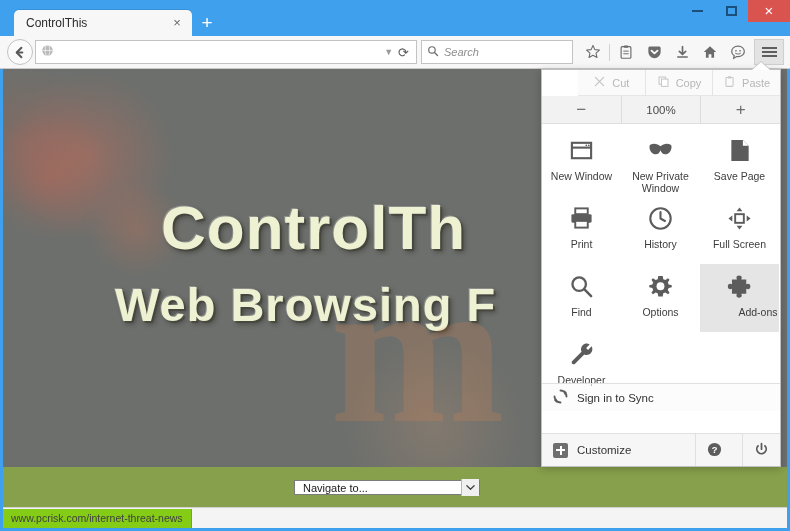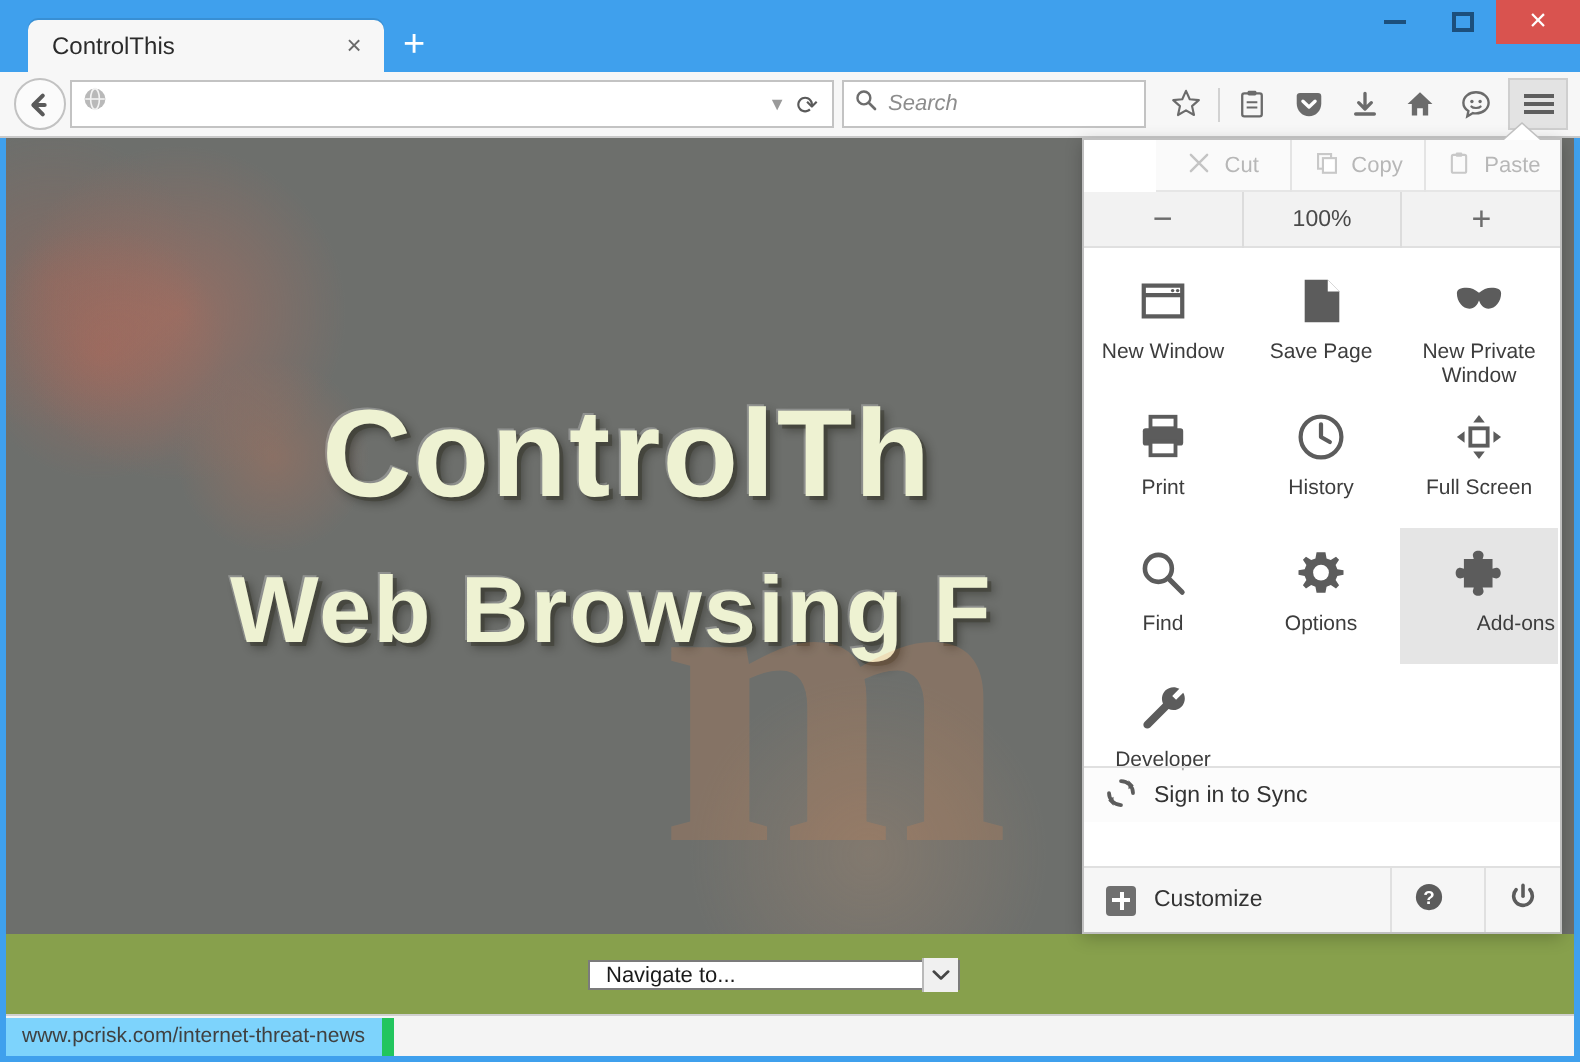--- a/index.html
+++ b/index.html
@@ -244,22 +244,22 @@
     position: absolute; left: 3px; bottom: 3px;
     width: 784px; height: 21px;
     background: #f4f4f4;
     border-top: 1px solid #d0d0d0;
     display: flex; align-items: center;
   }
   #statusbar .stext {
     font-size: 10.5px; color: #404040;
     padding: 0 8px;
     height: 19px; line-height: 19px;
-    background: #7dd3fc;
-    border-right: 6px solid #22c55e;
+    background: #84cc16;
+    border-right: 1px solid #22c55e;
   }
 
   
   #menupanel {
     position: absolute; left: 541px; top: 69px;
     width: 240px; height: 398px;
     background: #ffffff;
     border: 1px solid #c0c0c0;
     box-shadow: 0 2px 8px rgba(0,0,0,0.22);
     overflow: hidden;
@@ -563,35 +563,35 @@
               <path d="M3 10 H23" stroke="#5c5c5c" stroke-width="2.2"></path>
               <circle cx="18" cy="7.6" r="0.9" fill="#5c5c5c"></circle>
               <circle cx="20.6" cy="7.6" r="0.9" fill="#5c5c5c"></circle>
             </svg>
         </span>
         <span class="glabel">New Window</span>
       </div>
 
       <div class="gcell">
         <span class="gicon">
+          <svg width="25" height="20" viewBox="0 0 26 18">
+              <path d="M1.5 5.5 C1.5 3.5 3.5 2.6 6.5 2.6 C9 2.6 11 3.6 13 5.2 C15 3.6 17 2.6 19.5 2.6 C22.5 2.6 24.5 3.5 24.5 5.5 C24.5 9.8 21.5 13.5 18 13.5 C15.4 13.5 13.8 11.5 13 9.2 C12.2 11.5 10.6 13.5 8 13.5 C4.5 13.5 1.5 9.8 1.5 5.5 Z" fill="#5c5c5c"></path>
+            </svg>
+        </span>
+        <span class="glabel">New Private Window</span>
+      </div>
+
+      <div class="gcell">
+        <span class="gicon">
           <svg width="22" height="25" viewBox="0 0 22 26">
               <path d="M2 2 H14 L20 8 V24 H2 Z" fill="#5c5c5c"></path>
               <path d="M14 2 V8 H20 Z" fill="#ffffff"></path>
             </svg>
         </span>
         <span class="glabel">Save Page</span>
-      </div>
-
-      <div class="gcell">
-        <span class="gicon">
-          <svg width="25" height="20" viewBox="0 0 26 18">
-              <path d="M1.5 5.5 C1.5 3.5 3.5 2.6 6.5 2.6 C9 2.6 11 3.6 13 5.2 C15 3.6 17 2.6 19.5 2.6 C22.5 2.6 24.5 3.5 24.5 5.5 C24.5 9.8 21.5 13.5 18 13.5 C15.4 13.5 13.8 11.5 13 9.2 C12.2 11.5 10.6 13.5 8 13.5 C4.5 13.5 1.5 9.8 1.5 5.5 Z" fill="#5c5c5c"></path>
-            </svg>
-        </span>
-        <span class="glabel">New Private Window</span>
       </div>
 
       <div class="gcell">
         <span class="gicon">
           <svg width="25" height="24" viewBox="0 0 26 24">
               <rect x="6.5" y="2" width="13" height="6" fill="none" stroke="#5c5c5c" stroke-width="2"></rect>
               <rect x="2.5" y="8" width="21" height="9" rx="1.5" fill="#5c5c5c"></rect>
               <rect x="6.5" y="15" width="13" height="7" fill="#ffffff" stroke="#5c5c5c" stroke-width="2"></rect>
             </svg>
         </span>

